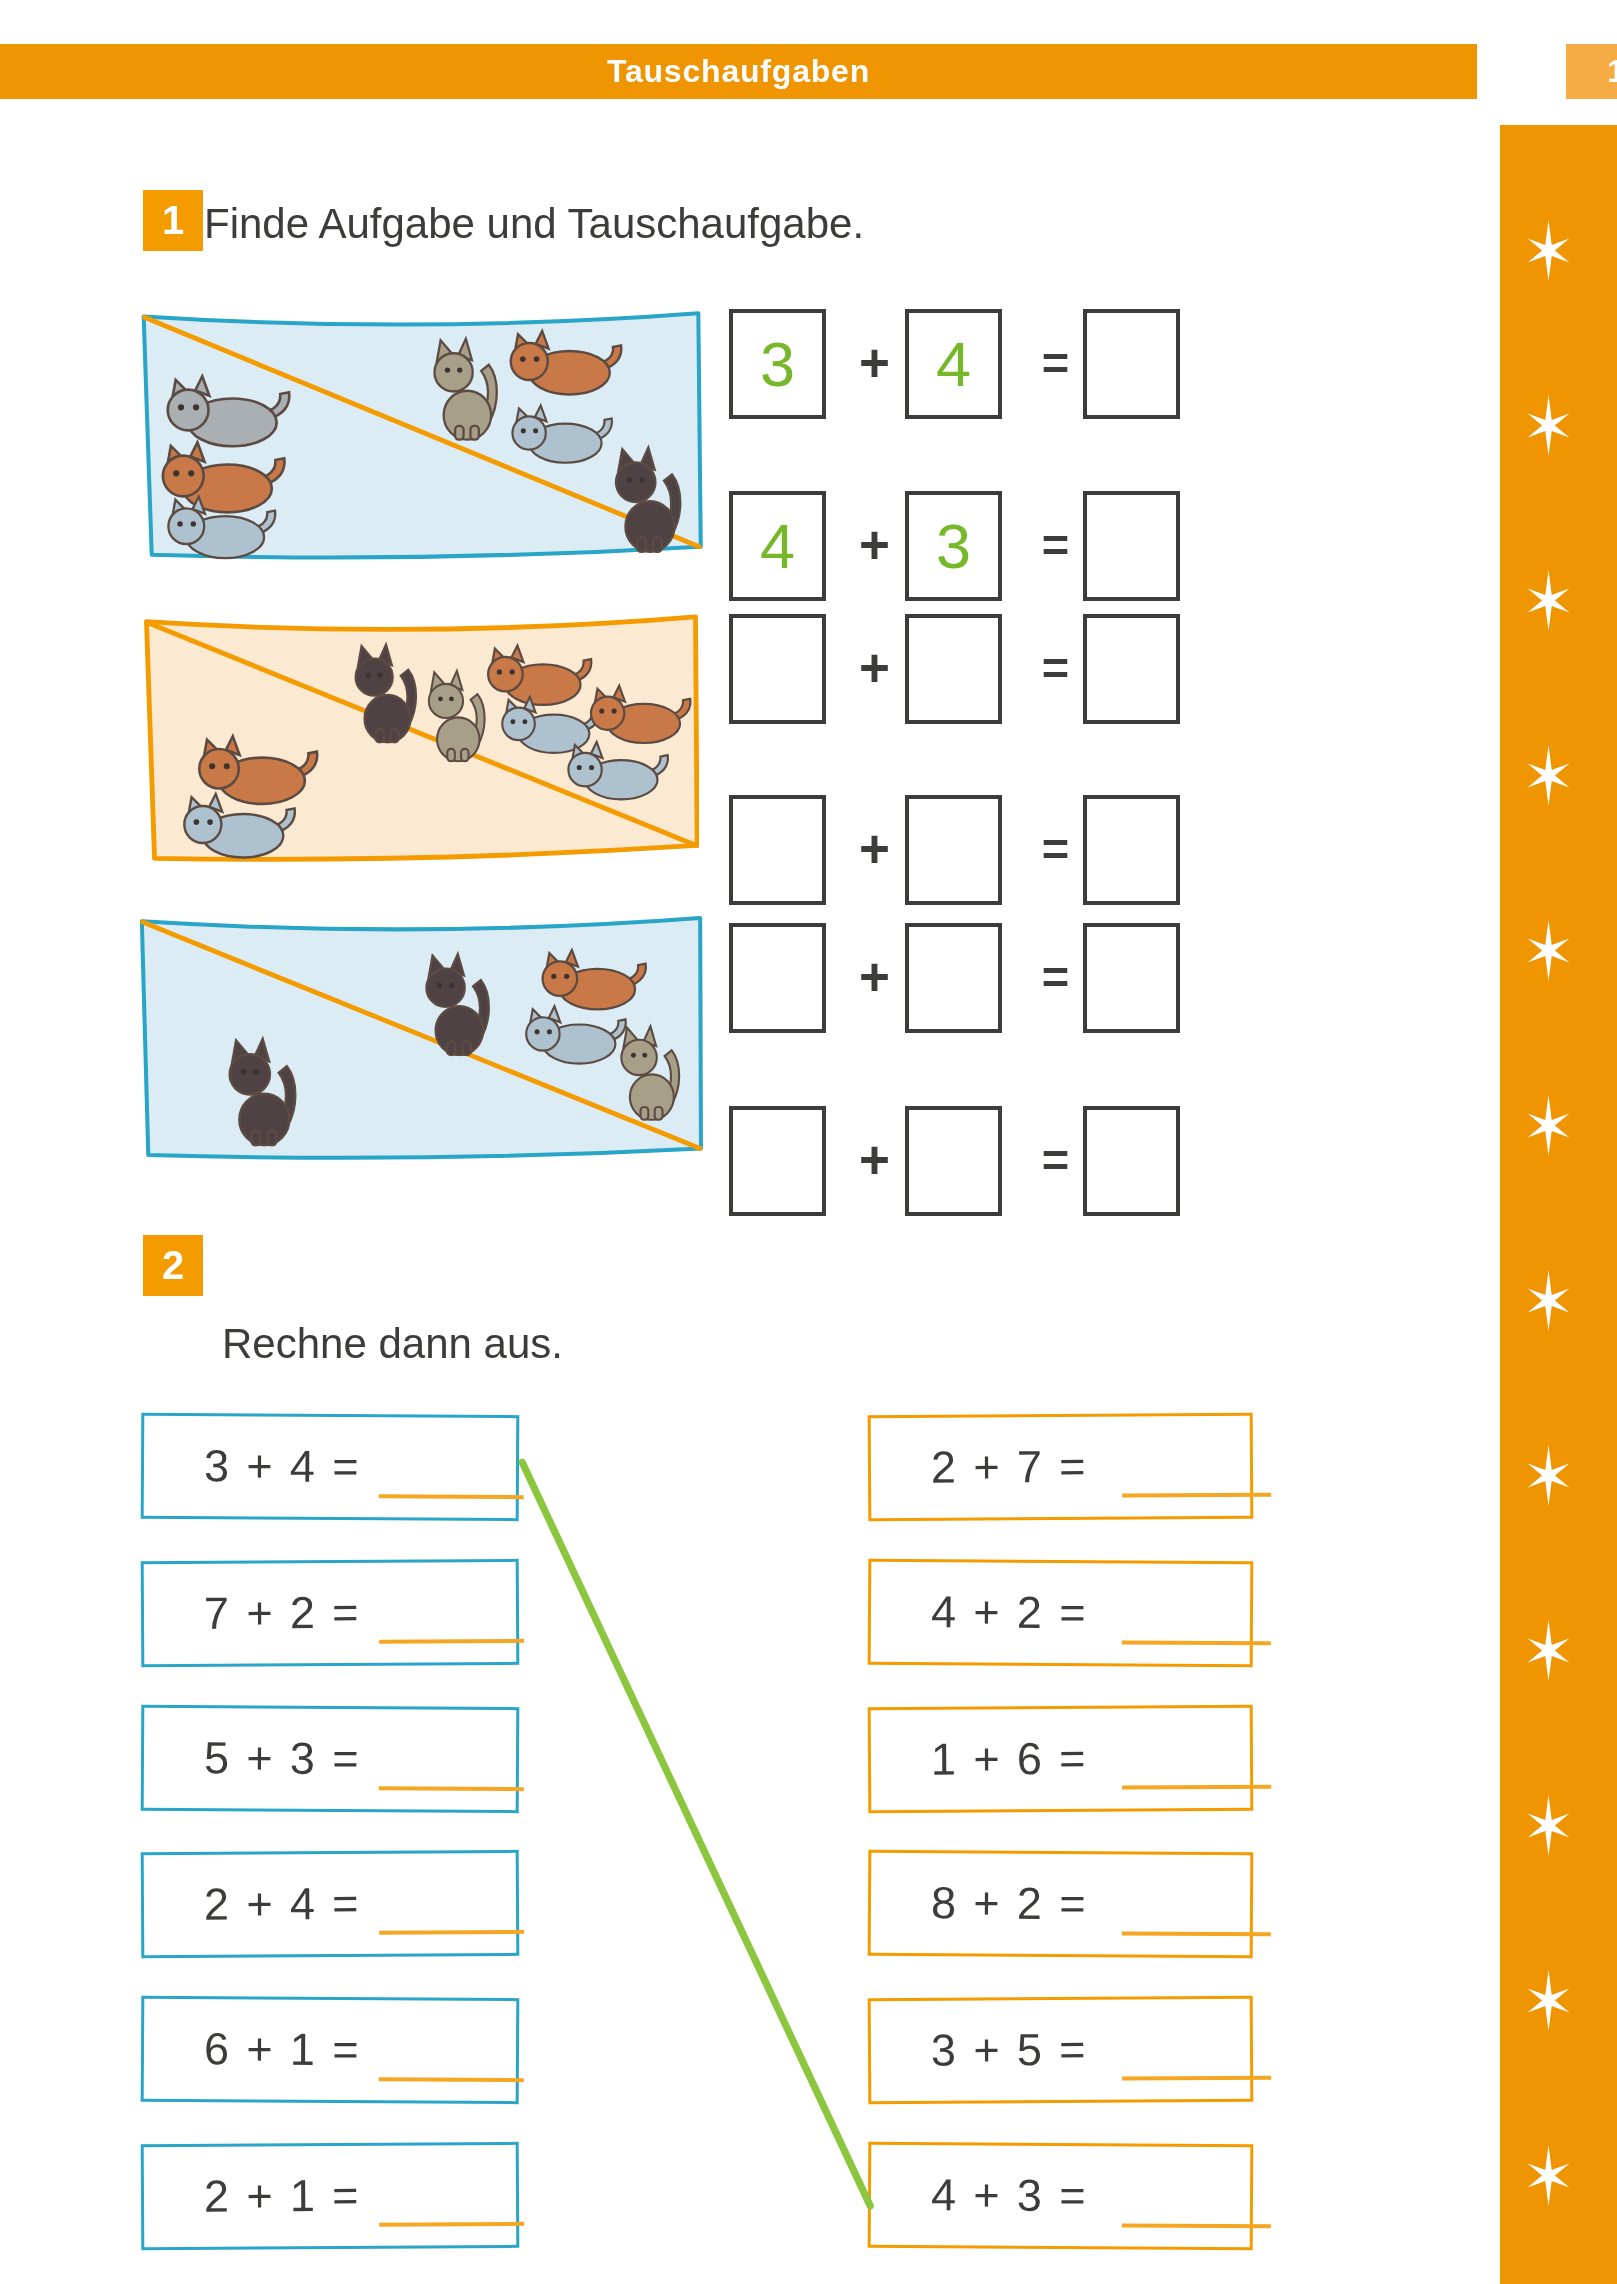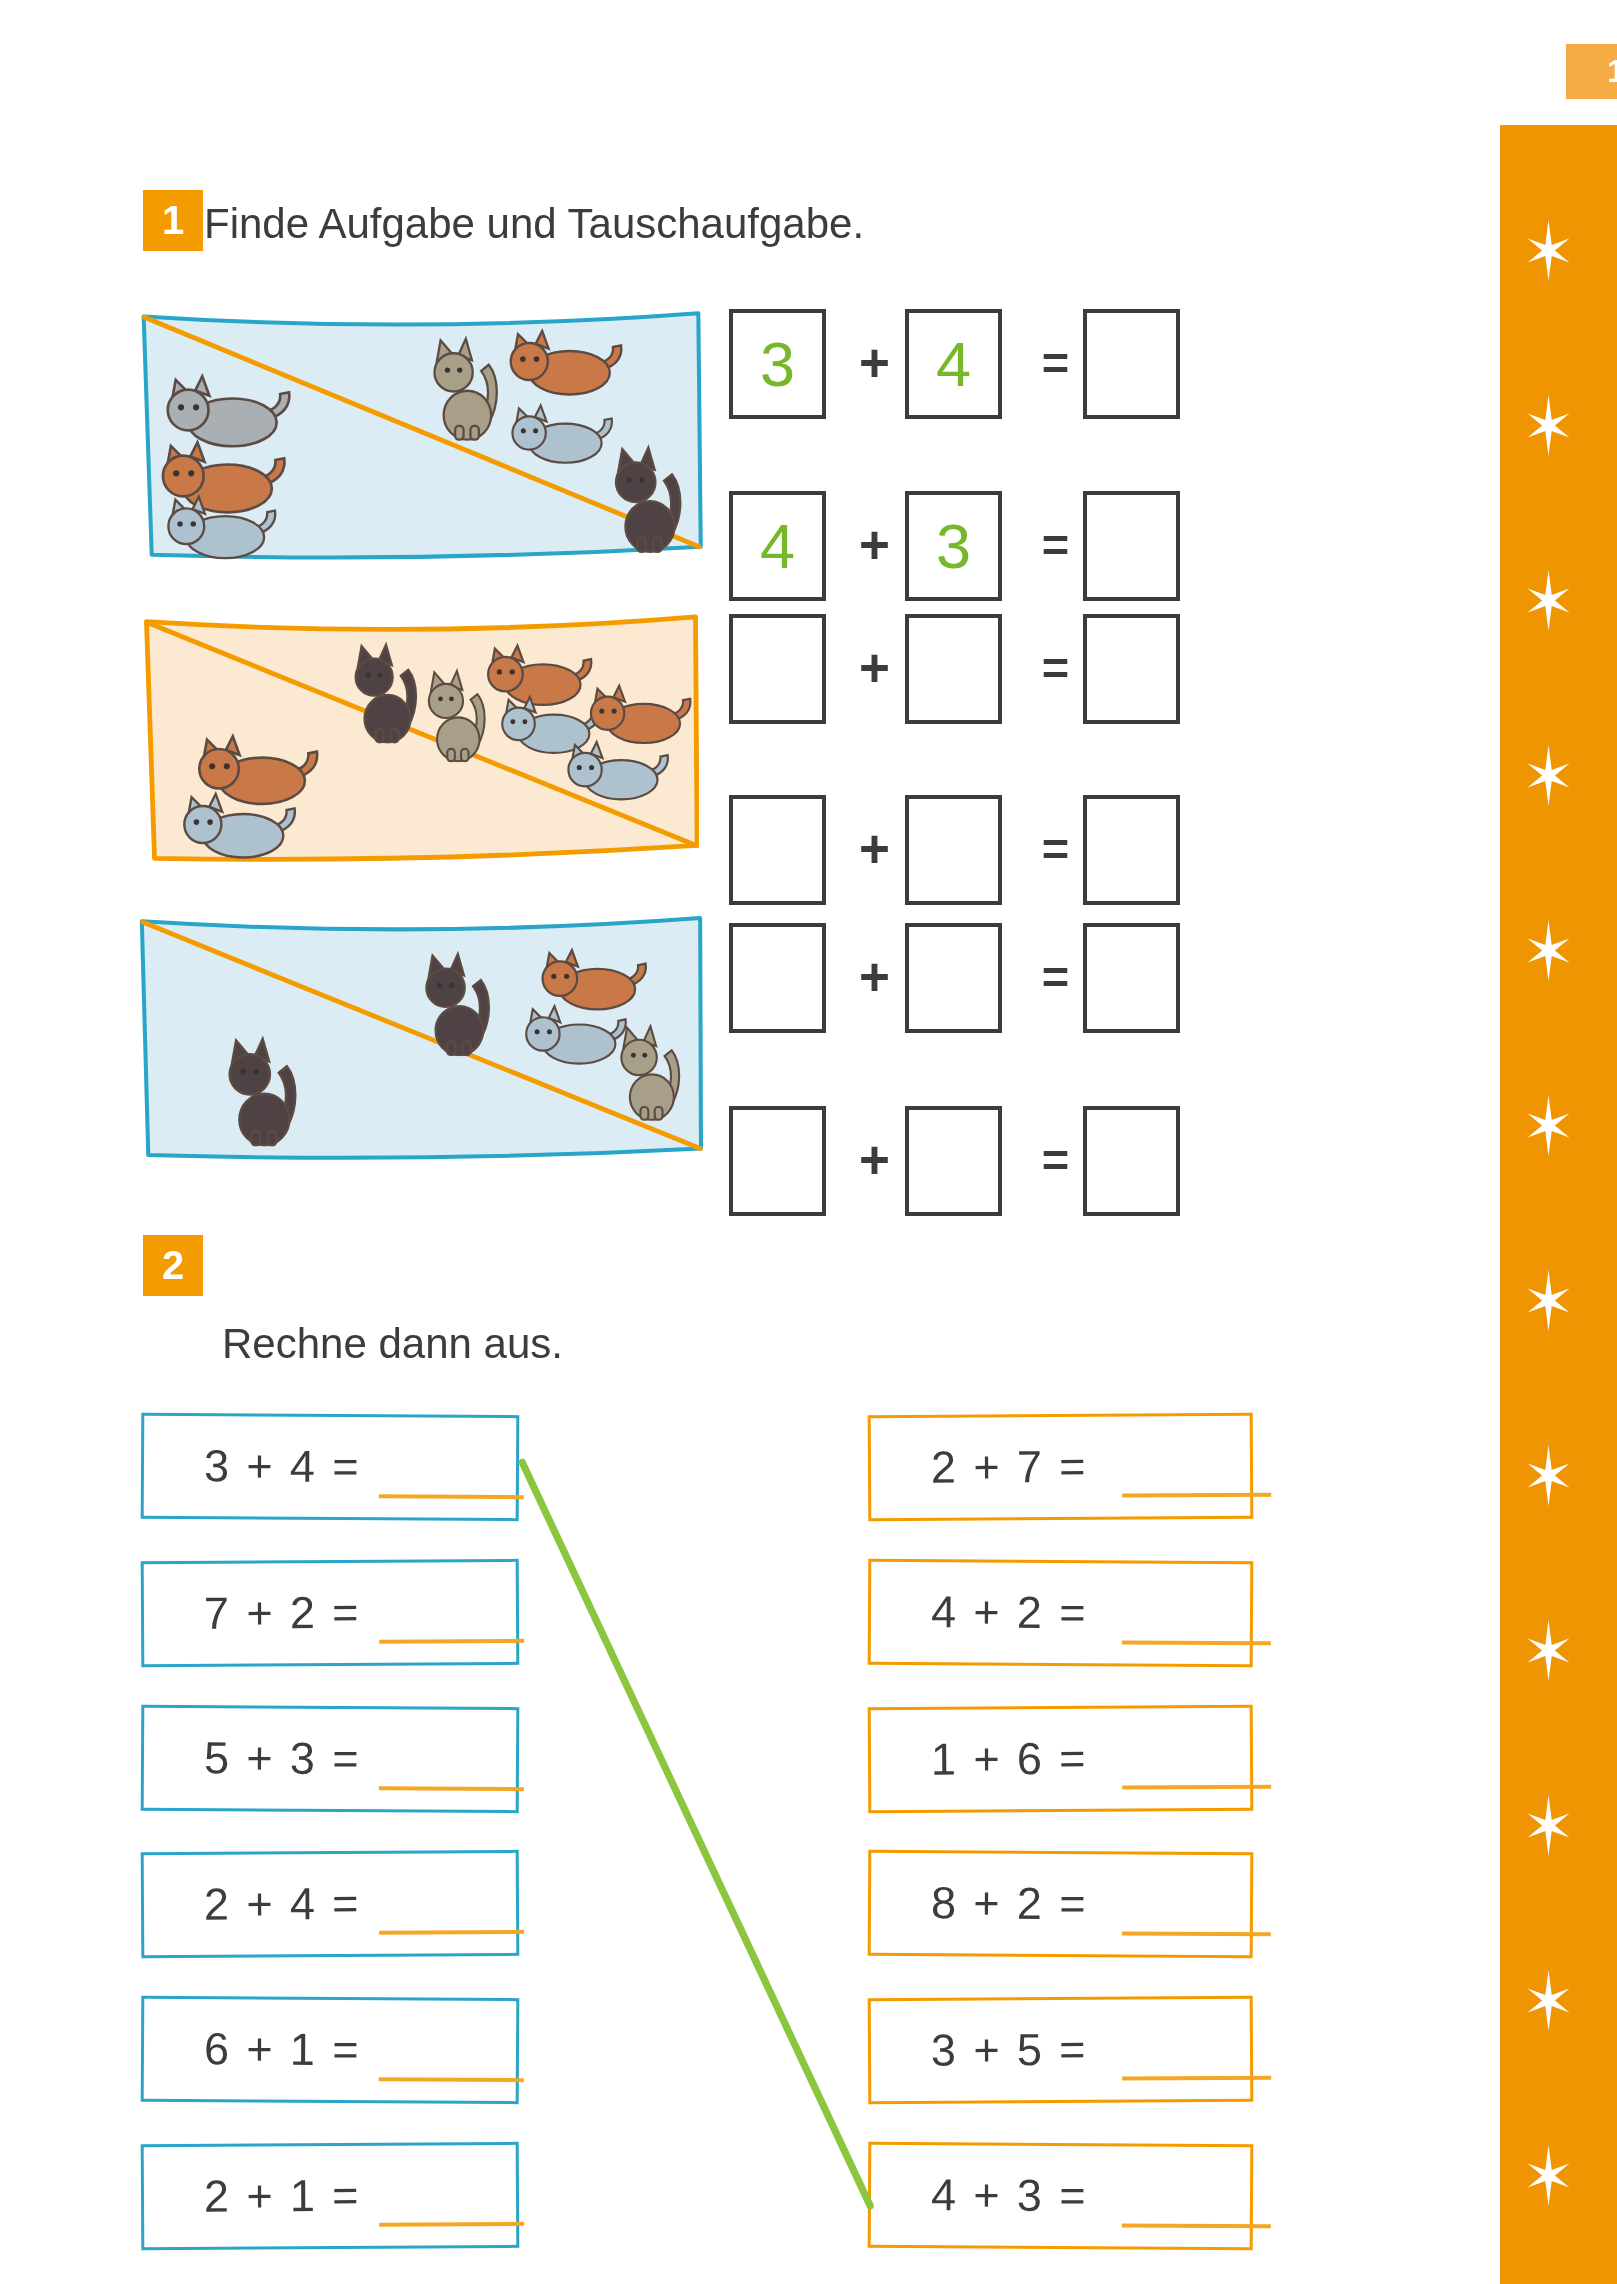--- a/index.html
+++ b/index.html
@@ -83,20 +83,23 @@
         <ellipse cx="82" cy="56" rx="50" ry="27" stroke="#5C4B43" stroke-width="3"></ellipse>
         <polygon points="14,30 18,8 32,22" stroke="#5C4B43" stroke-width="3"></polygon>
         <polygon points="40,20 48,4 56,26" stroke="#5C4B43" stroke-width="3"></polygon>
         <circle cx="32" cy="42" r="23" stroke="#5C4B43" stroke-width="3"></circle>
         <circle cx="24" cy="39" r="3.5" fill="#3B3330" stroke="none"></circle>
         <circle cx="41" cy="39" r="3.5" fill="#3B3330" stroke="none"></circle>
       </symbol>
     </defs>
   </svg>
 
+  <div class="header-bar">
+    <span class="header-title">Tauschaufgaben</span>
+  </div>
   <div class="page-badge">
     <span>17</span>
   </div>
 
   <div class="sidebar" id="sidebar-stars">
       <svg viewBox="0 0 56 76" class="star" style="top: 95px;">
         <polygon fill="#ffffff" points="28,0 32,31 54,23 36,38 54,53 32,45 28,76 24,45 2,53 20,38 2,23 24,31"></polygon>
       </svg>
       <svg viewBox="0 0 56 76" class="star" style="top: 270px;">
         <polygon fill="#ffffff" points="28,0 32,31 54,23 36,38 54,53 32,45 28,76 24,45 2,53 20,38 2,23 24,31"></polygon>

